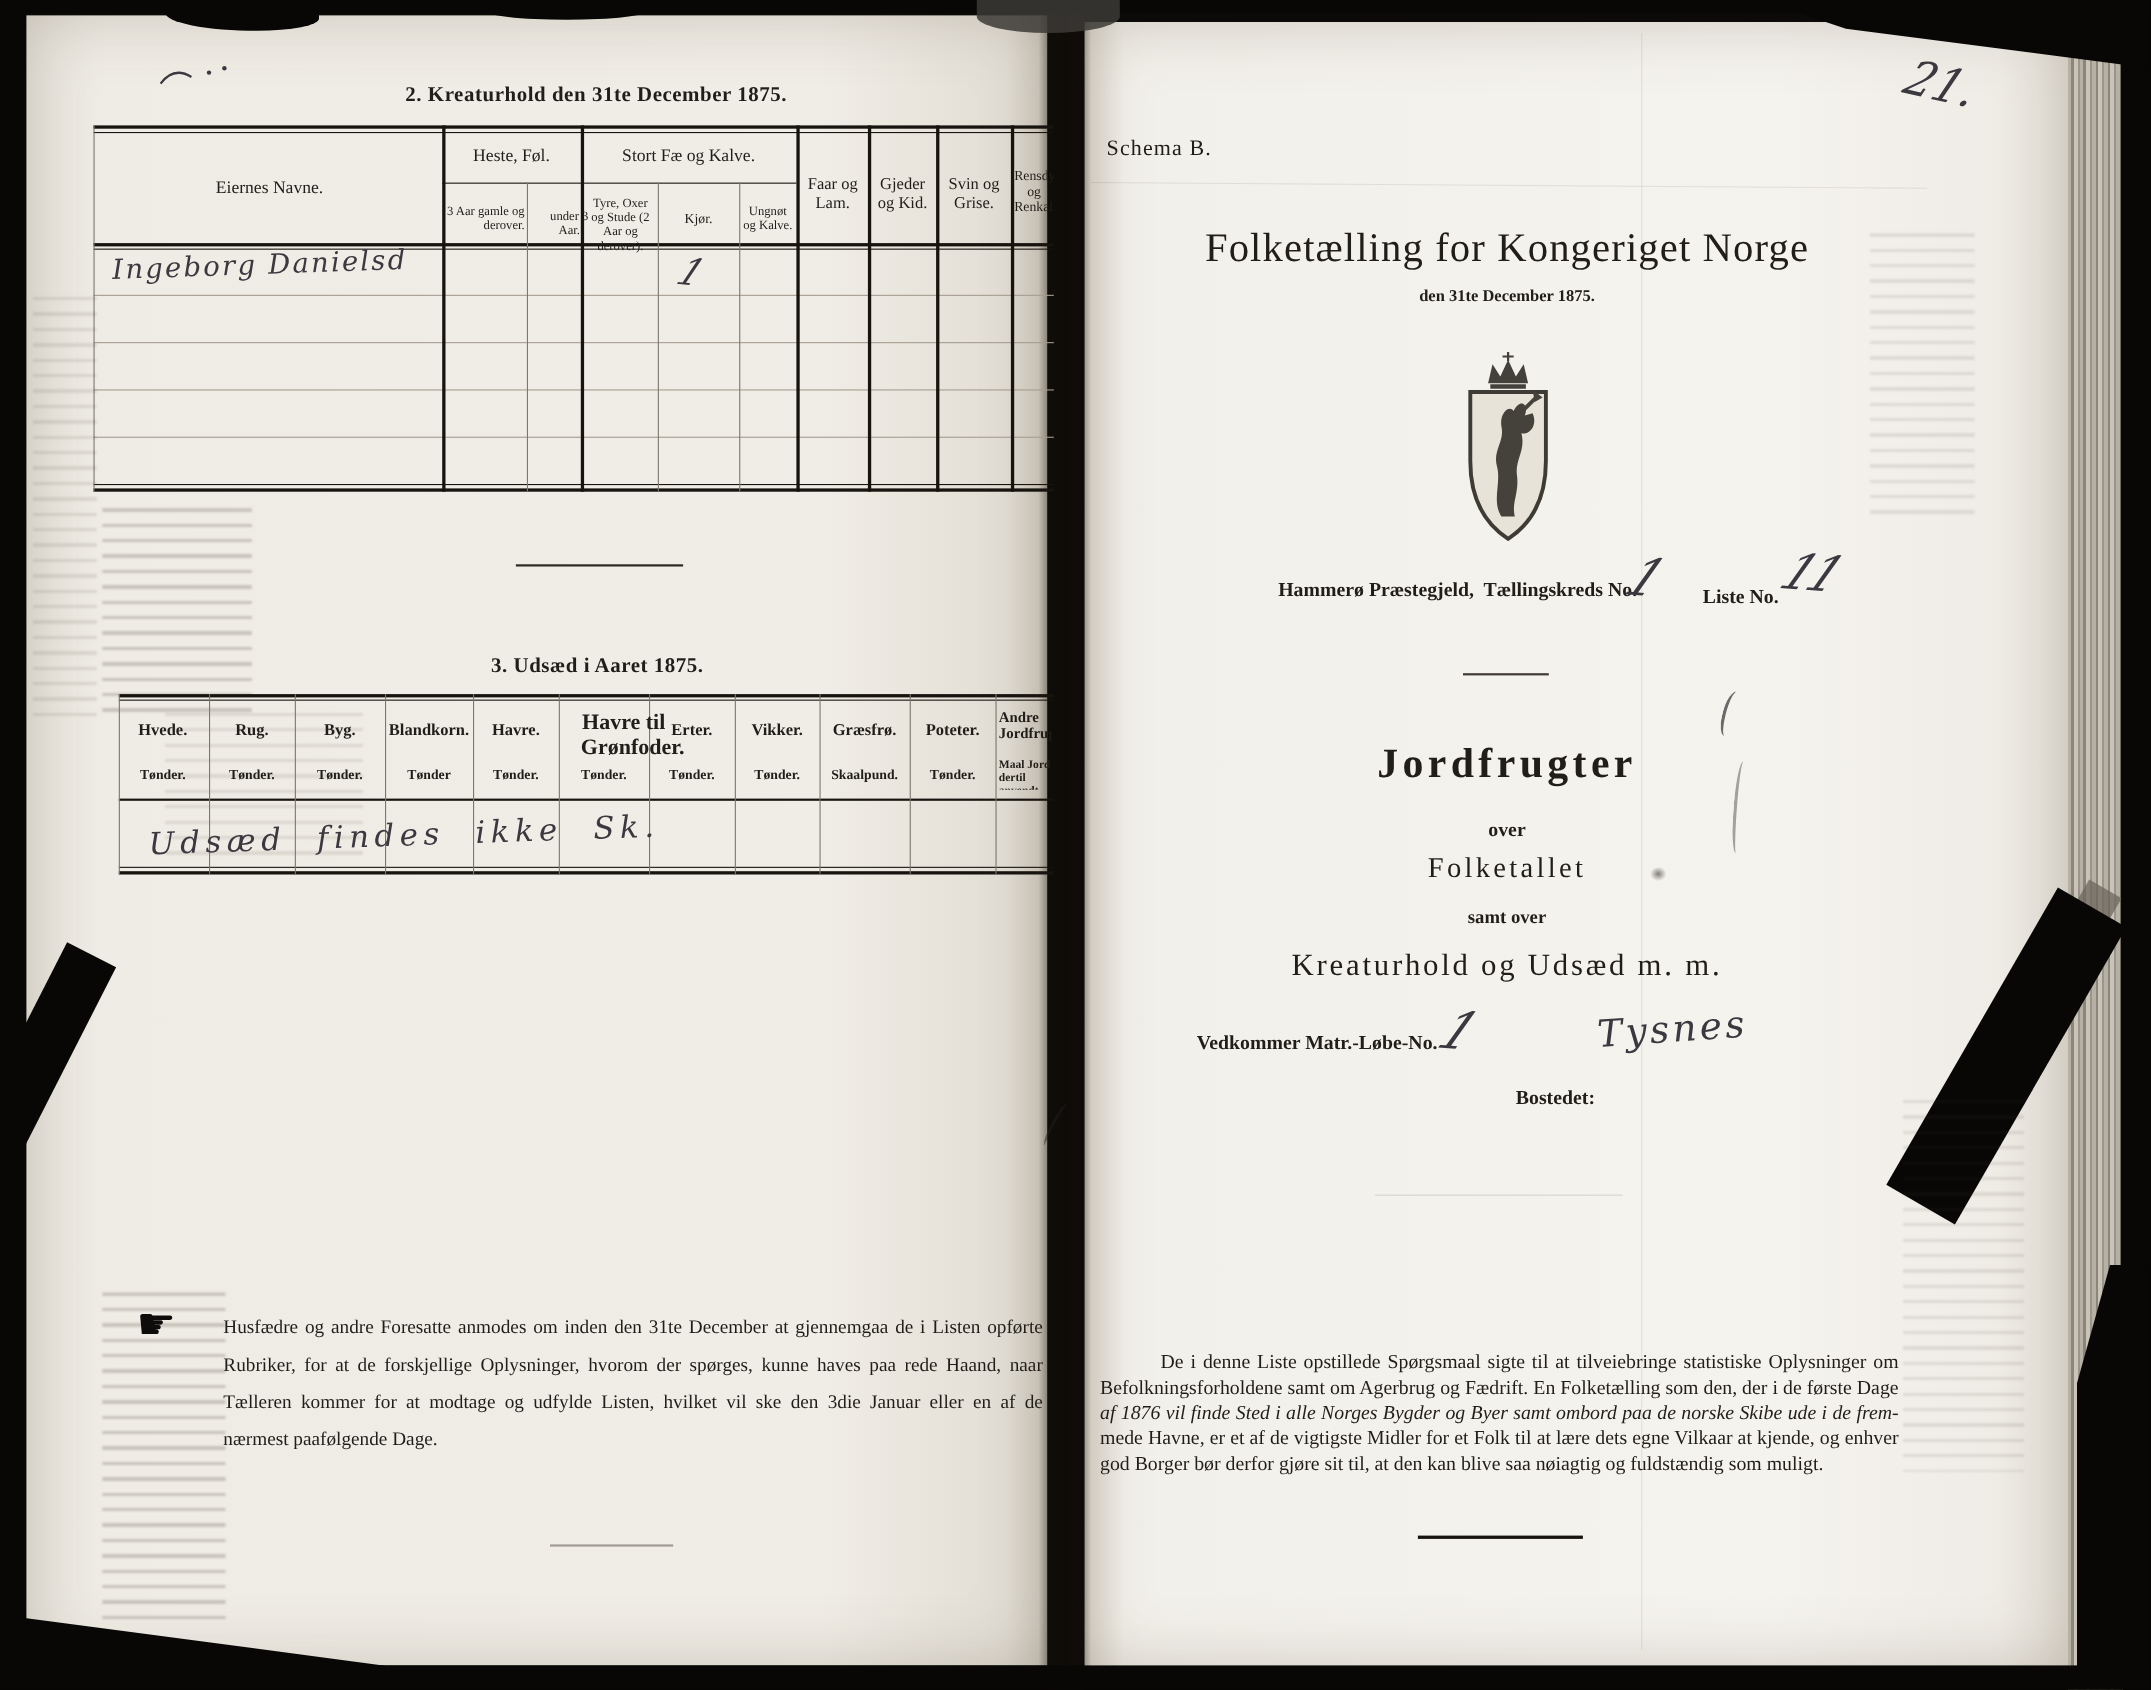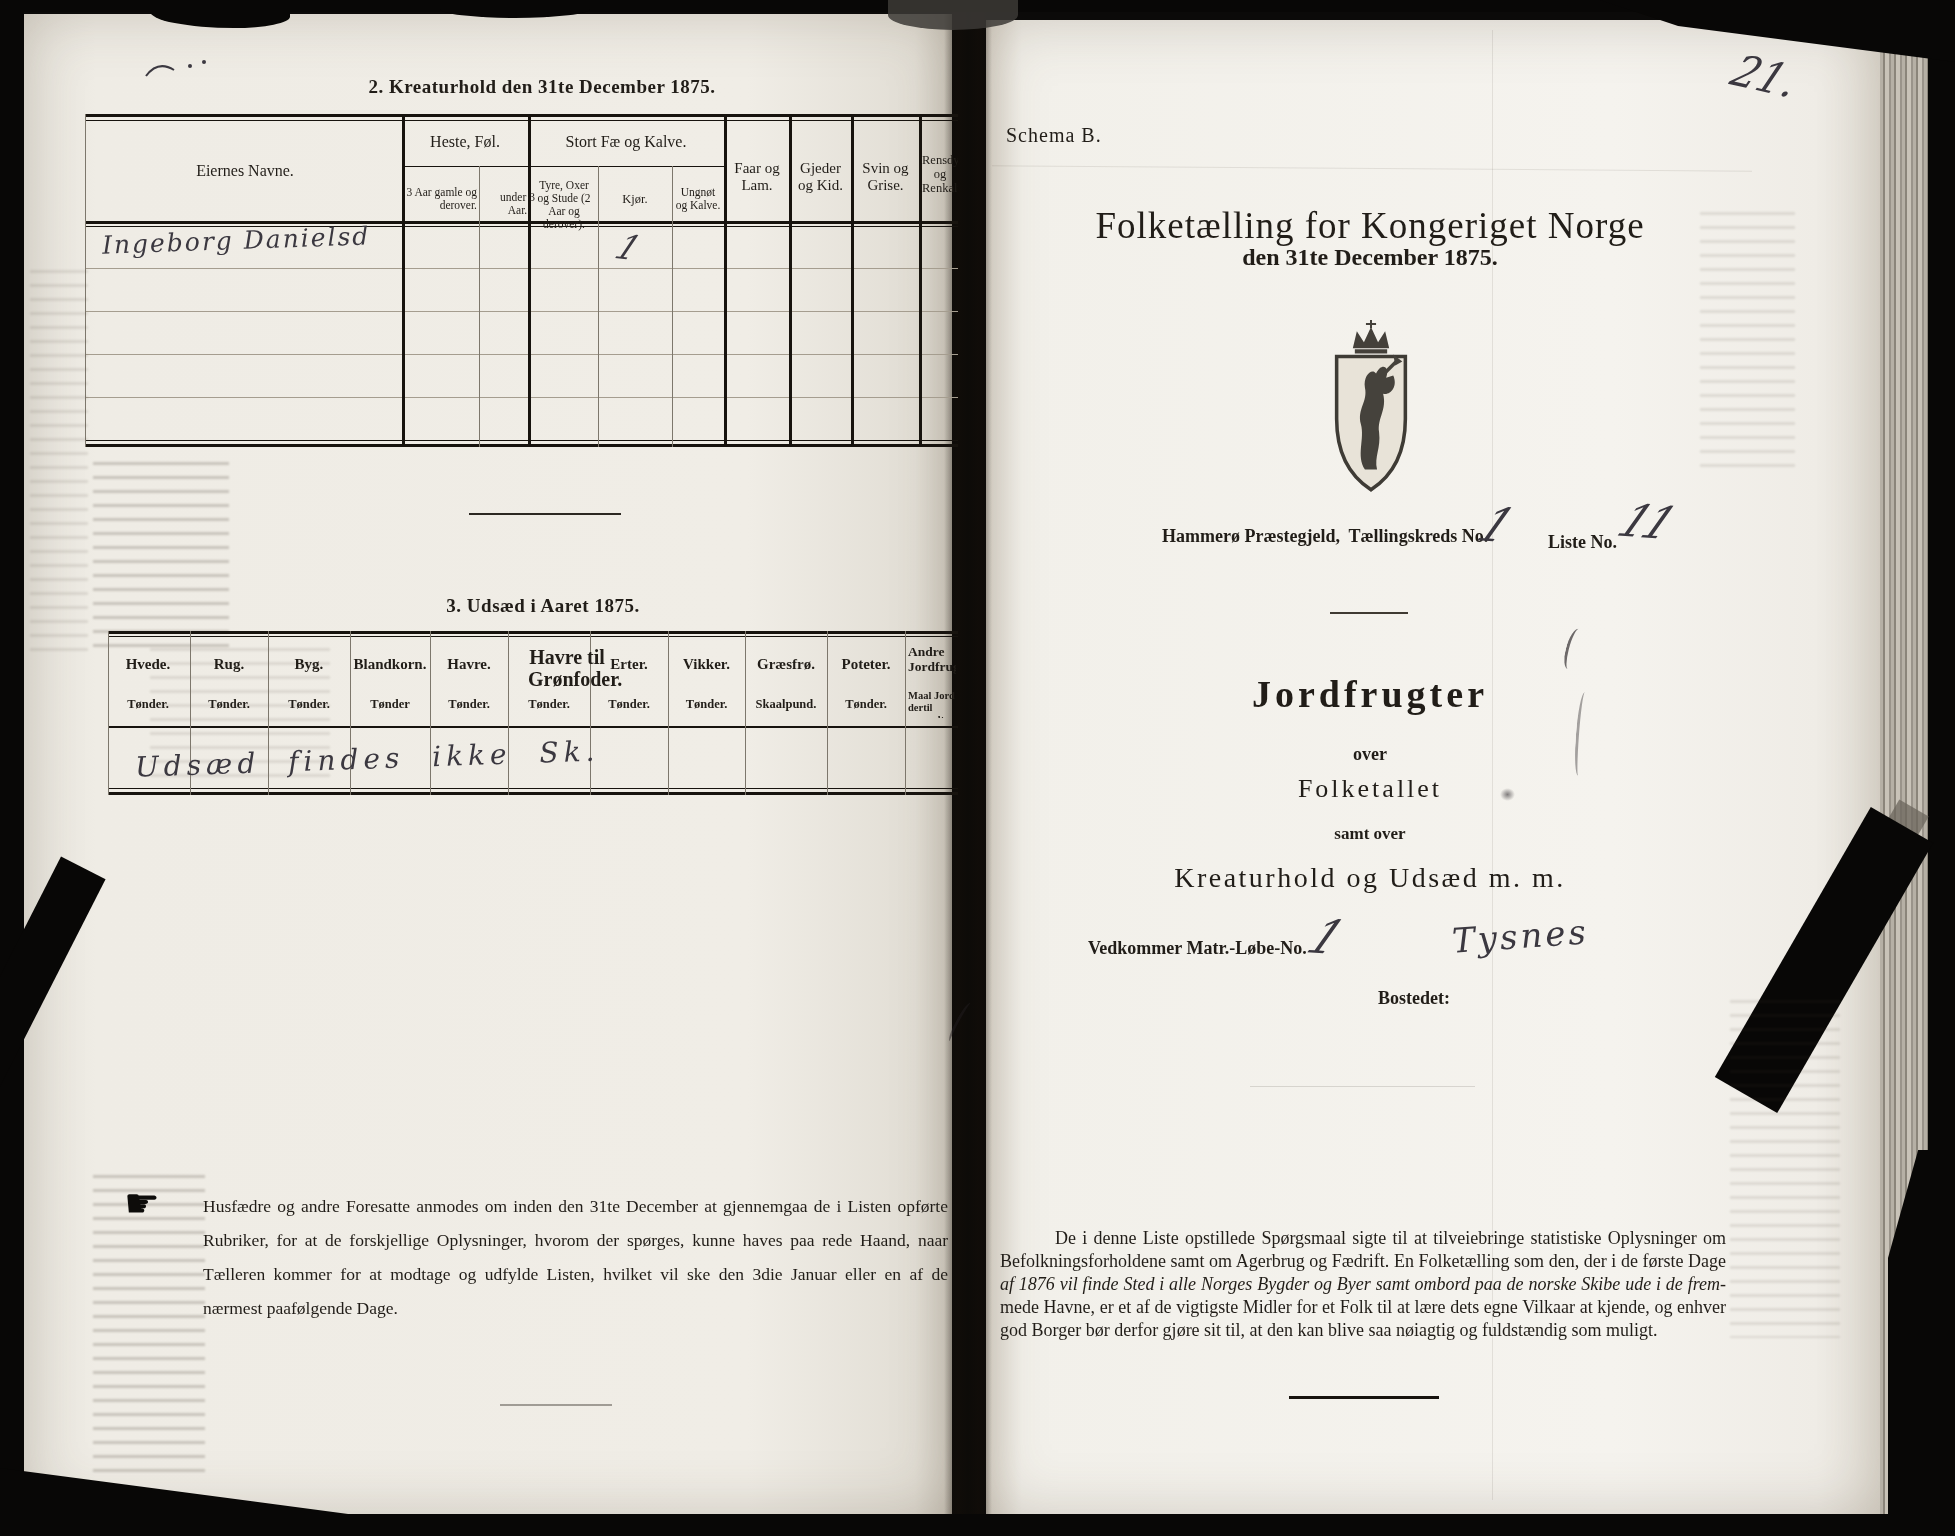--- a/index.html
+++ b/index.html
@@ -164,21 +164,21 @@
 
   <div style="position:absolute;left:500px;top:1404px;width:112px;height:2px;background:rgba(40,34,28,.4);filter:blur(.5px);"></div>
 
   <div class="crease" style="left:1492px;top:30px;width:1px;height:1470px;"></div>
   <div class="crease" style="left:992px;top:168px;width:760px;height:1px;transform:rotate(.4deg);"></div>
 
   <div class="txt" style="left:1006px;top:124px;font-size:20px;letter-spacing:1px;">Schema B.</div>
   <div class="hw" style="left:1732px;top:52px;font-size:42px;transform:skewX(-14deg) rotate(12deg);">21.</div>
 
   <div class="txt c" style="left:1040px;top:204px;width:660px;font-size:37px;letter-spacing:1px;">Folketælling for Kongeriget Norge</div>
-  <div class="txt c b" style="left:1170px;top:244px;width:400px;font-size:24px;">den 31te December 1875.</div>
+  <div class="txt c b" style="left:1170px;top:262px;width:400px;font-size:15px;">den 31te December 1875.</div>
 
   <svg style="position:absolute;left:1330px;top:316px;opacity:.88;" width="82" height="192" viewBox="0 0 80 190">
     <path d="M39,4 h2 v8 h-2 z M35,7 h10 v2 h-10 z" fill="#2c2822"></path>
     <path d="M22,32 L26,15 L33,26 L40,11 L47,26 L54,15 L58,32 Z" fill="#2c2822"></path>
     <path d="M24,33 h32 v4 h-32 z" fill="#2c2822"></path>
     <path d="M6,40 H74 V102 Q74,150 40,172 Q6,150 6,102 Z" fill="#e7e2d6" stroke="#26221c" stroke-width="3.5"></path>
     <path d="M34,152 C25,138 34,122 30,107 C26,92 37,85 34,71 C32,59 41,51 45,57 C51,45 59,51 55,61 L62,59 C67,70 59,79 52,77 C56,93 46,101 48,115 C50,131 43,139 46,152 Z" fill="#2e2a24"></path>
     <path d="M50,60 L66,44" stroke="#2e2a24" stroke-width="3.5"></path>
     <path d="M62,38 l9,7 l-7,4 z" fill="#2e2a24"></path>
   </svg>

